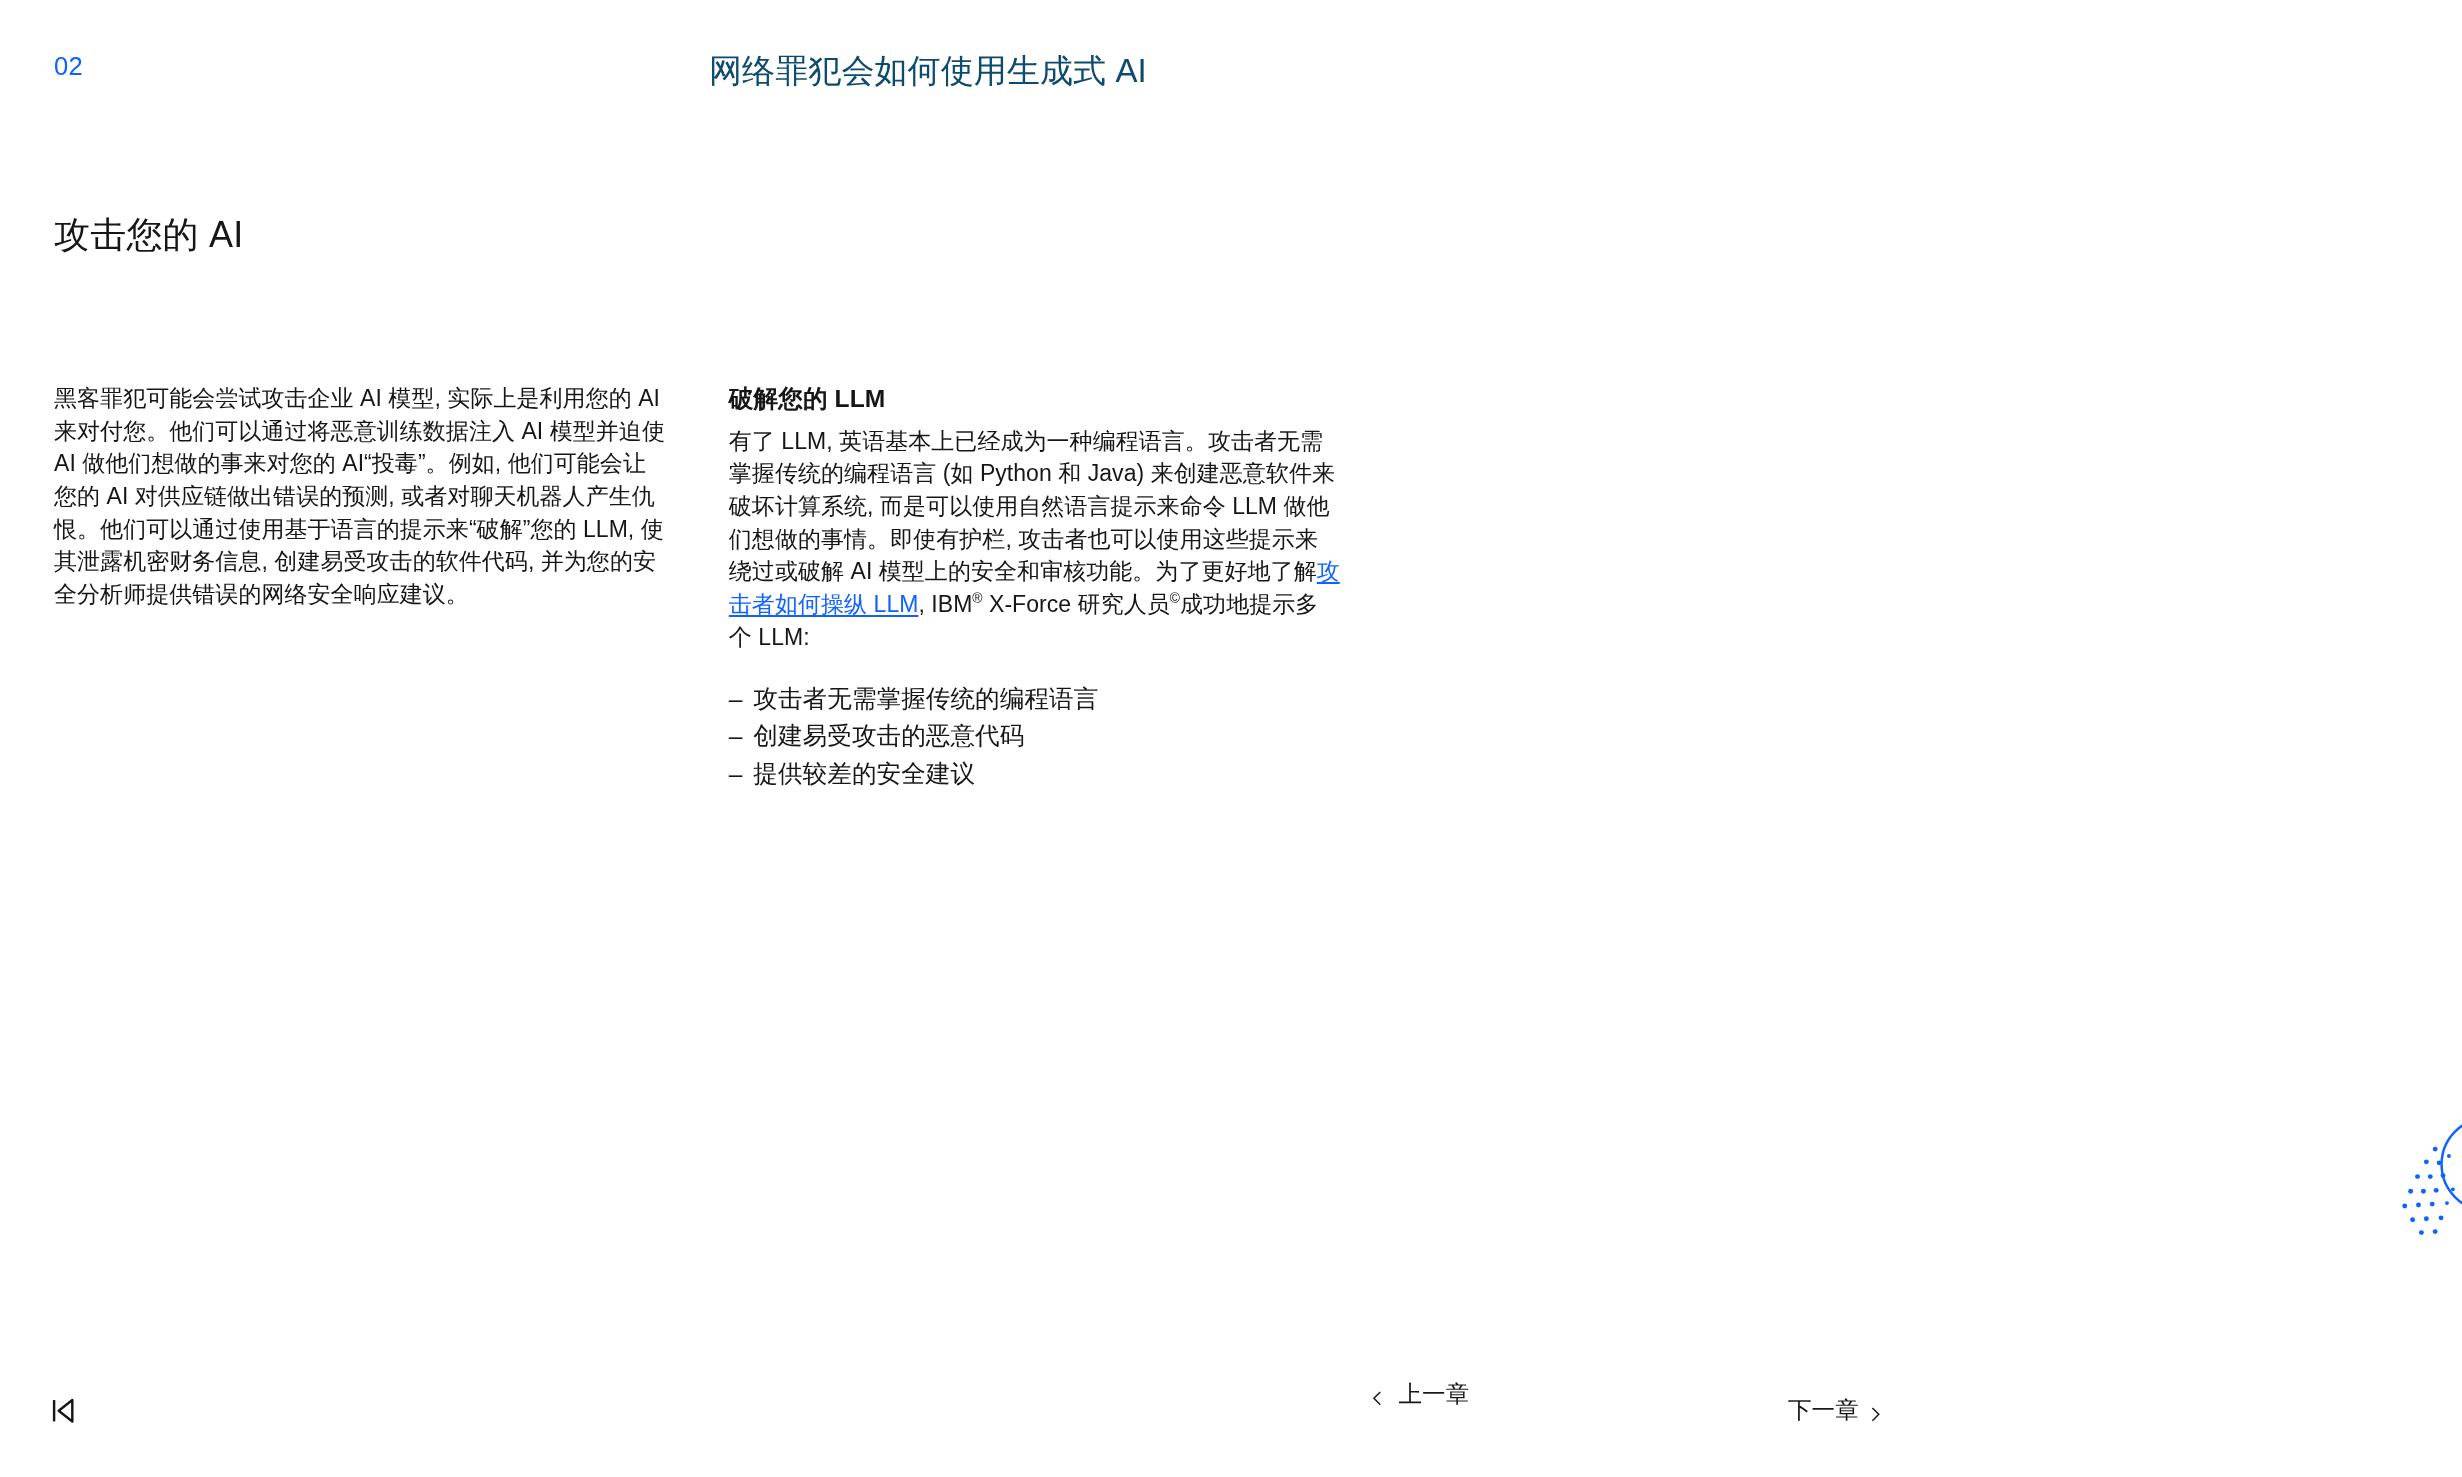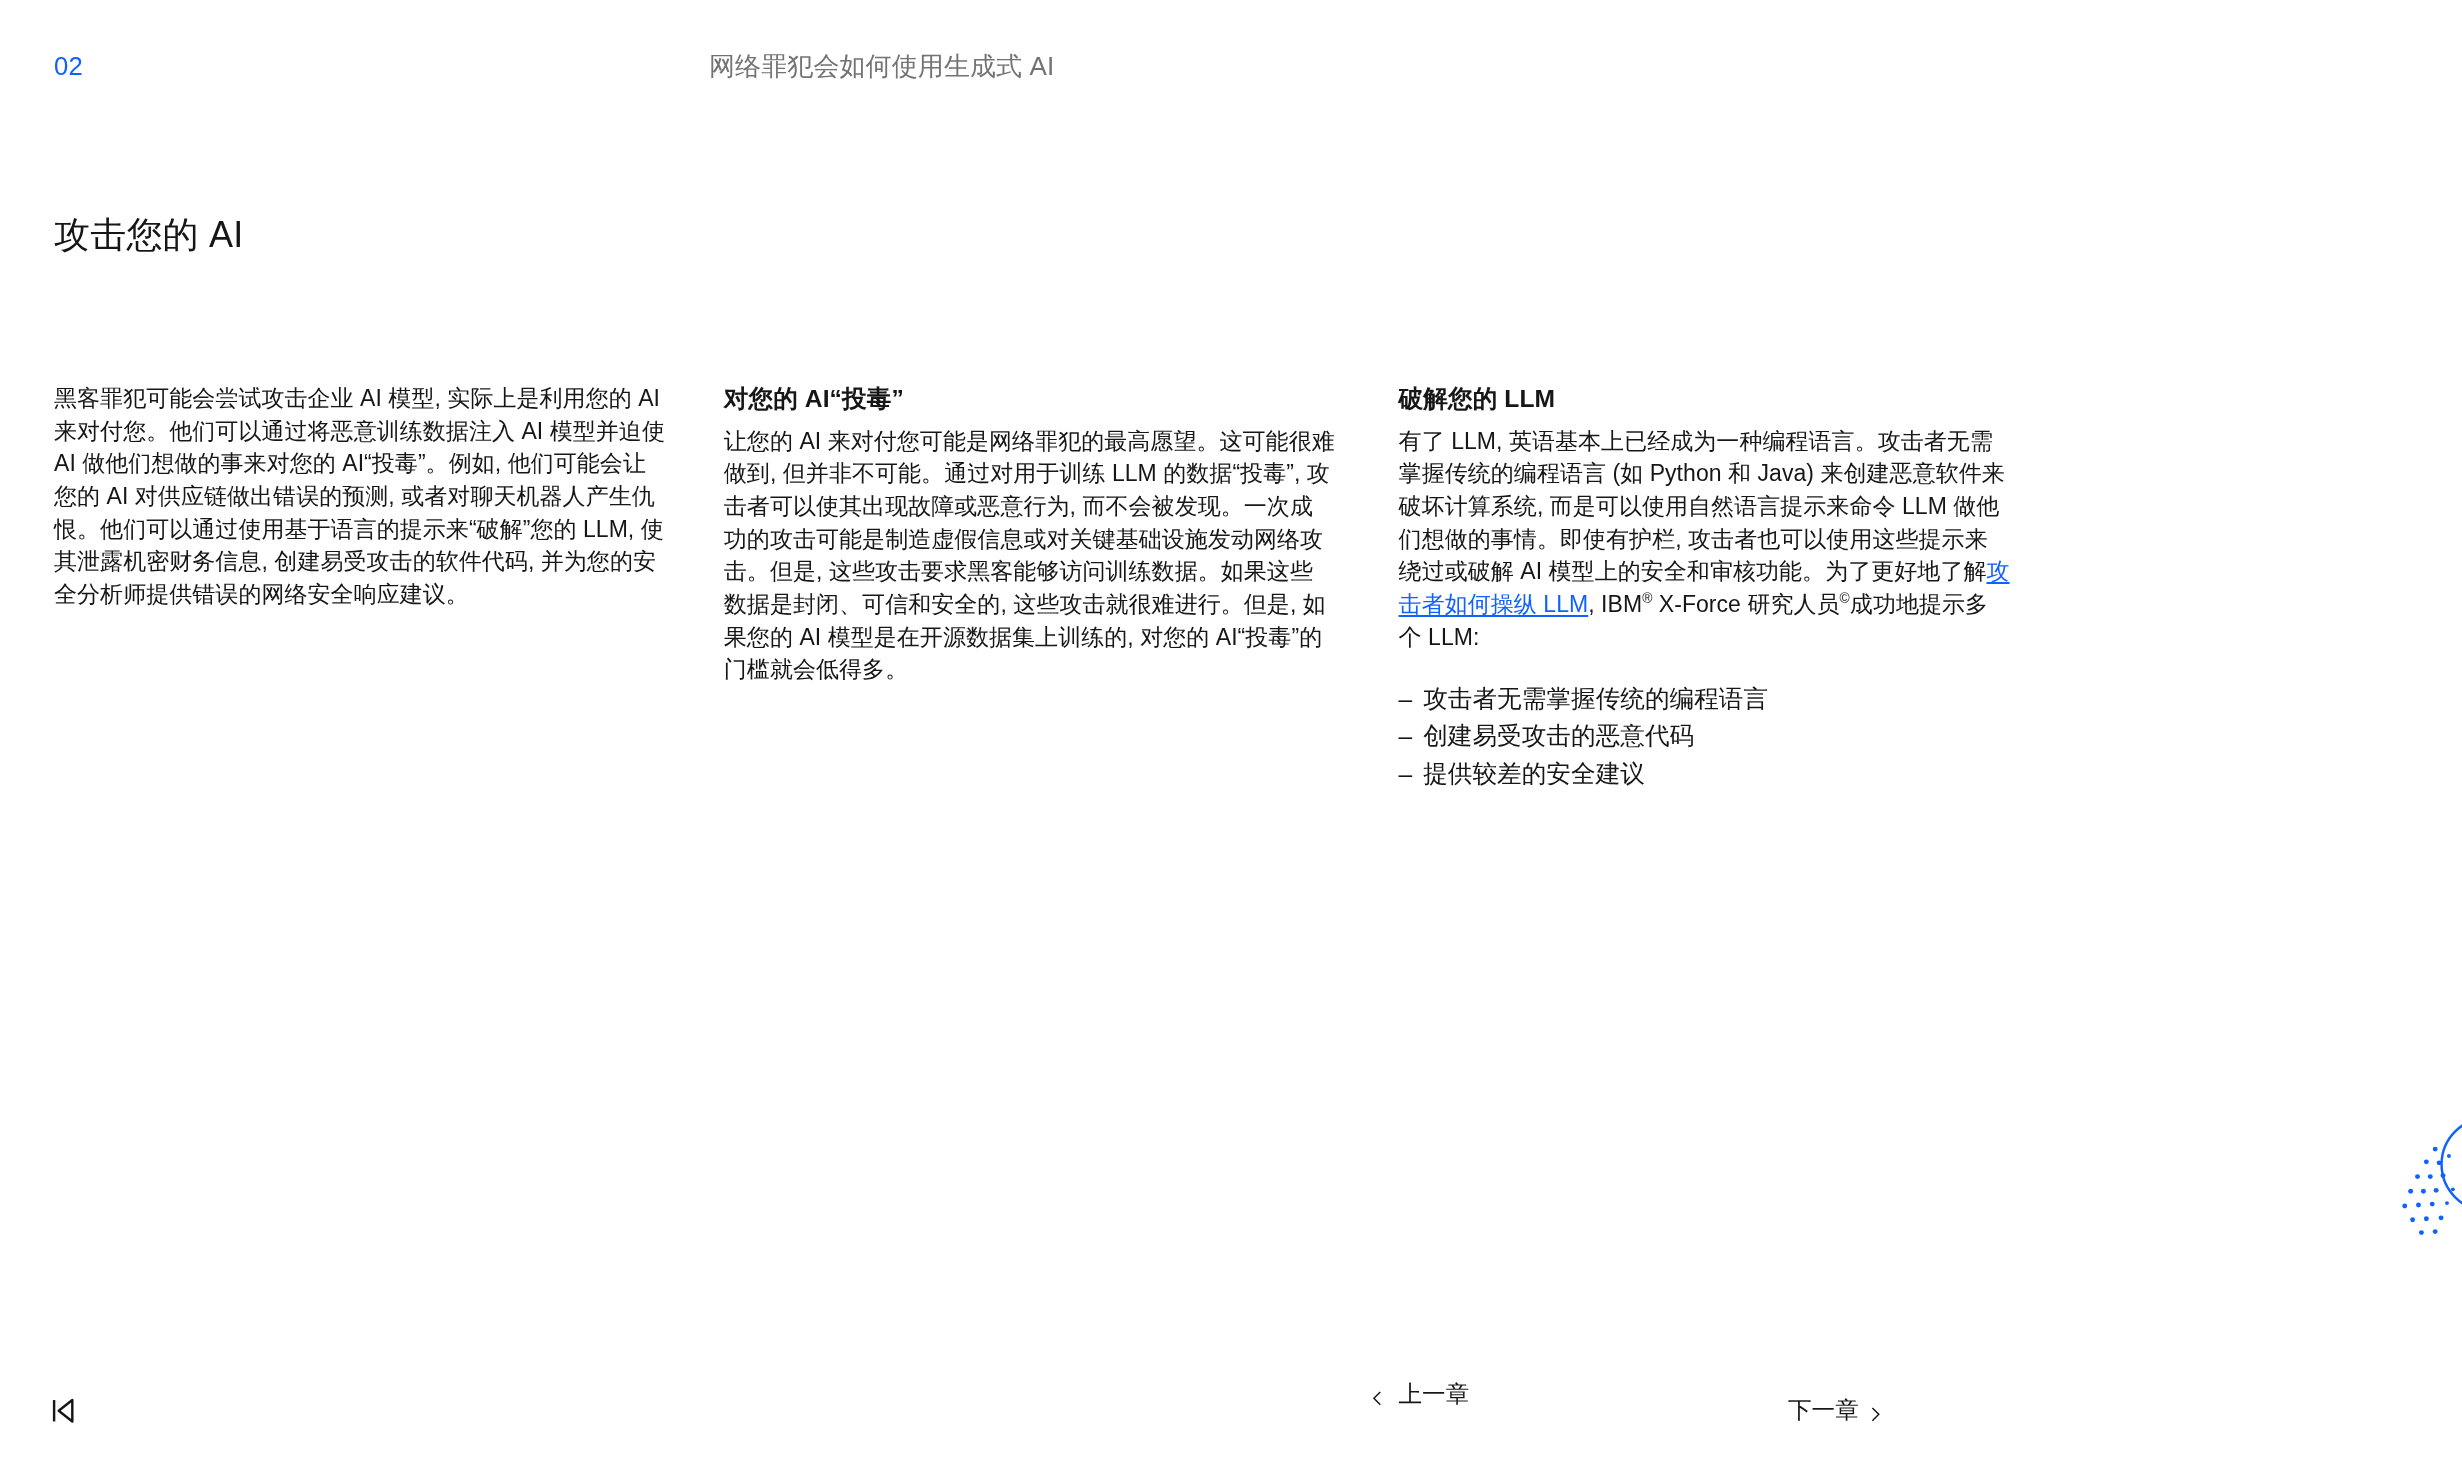--- a/index.html
+++ b/index.html
@@ -30,22 +30,22 @@
     left: 54px;
     top: 52px;
     font-size: 25.6px;
     color: #0f62fe;
     letter-spacing: 0.2px;
   }
   .header-title {
     position: absolute;
     left: 709px;
     top: 49px;
-    font-size: 26px;
-    color: #737373;
+    font-size: 33px;
+    color: #0c4a6e;
     letter-spacing: 0.1px;
   }
 
   
   .page-title {
     position: absolute;
     left: 54px;
     top: 187px;
     font-size: 36px;
     font-weight: 400;
@@ -176,24 +176,20 @@
 </div>
 
 <h1 class="page-title">攻击您的 AI</h1>
 
 <div class="columns">
 
   <div class="col col-1">
     <p class="col-body">黑客罪犯可能会尝试攻击企业 AI 模型, 实际上是利用您的 AI 来对付您。他们可以通过将恶意训练数据注入 AI 模型并迫使 AI 做他们想做的事来对您的 AI“投毒”。例如, 他们可能会让您的 AI 对供应链做出错误的预测, 或者对聊天机器人产生仇恨。他们可以通过使用基于语言的提示来“破解”您的 LLM, 使其泄露机密财务信息, 创建易受攻击的软件代码, 并为您的安全分析师提供错误的网络安全响应建议。</p>
   </div>
 
-  <div class="col col-2">
-    <h2 class="col-head">对您的 AI“投毒”</h2>
-    <p class="col-body">让您的 AI 来对付您可能是网络罪犯的最高愿望。这可能很难做到, 但并非不可能。通过对用于训练 LLM 的数据“投毒”, 攻击者可以使其出现故障或恶意行为, 而不会被发现。一次成功的攻击可能是制造虚假信息或对关键基础设施发动网络攻击。但是, 这些攻击要求黑客能够访问训练数据。如果这些数据是封闭、可信和安全的, 这些攻击就很难进行。但是, 如果您的 AI 模型是在开源数据集上训练的, 对您的 AI“投毒”的门槛就会低得多。</p>
-  </div>
 
   <div class="col col-3">
     <h2 class="col-head">破解您的 LLM</h2>
     <p class="col-body"><span>有了 LLM, 英语基本上已经成为一种编程语言。攻击者无需掌握传统的编程语言 (如 Python 和 Java) 来创建恶意软件来破坏计算系统, 而是可以使用自然语言提示来命令 LLM 做他们想做的事情。即使有护栏, 攻击者也可以使用这些提示来绕过或破解 AI 模型上的安全和审核功能。为了更好地了解</span><a class="inline-link" href="#">攻击者如何操纵 LLM</a><span>, IBM</span><sup>®</sup><span> X-Force 研究人员</span><sup>©</sup><span>成功地提示多个 LLM:</span></p>
 
     <ul class="bullets">
       <li>
         <span class="dash">–</span>
         <span>攻击者无需掌握传统的编程语言</span>
       </li>

